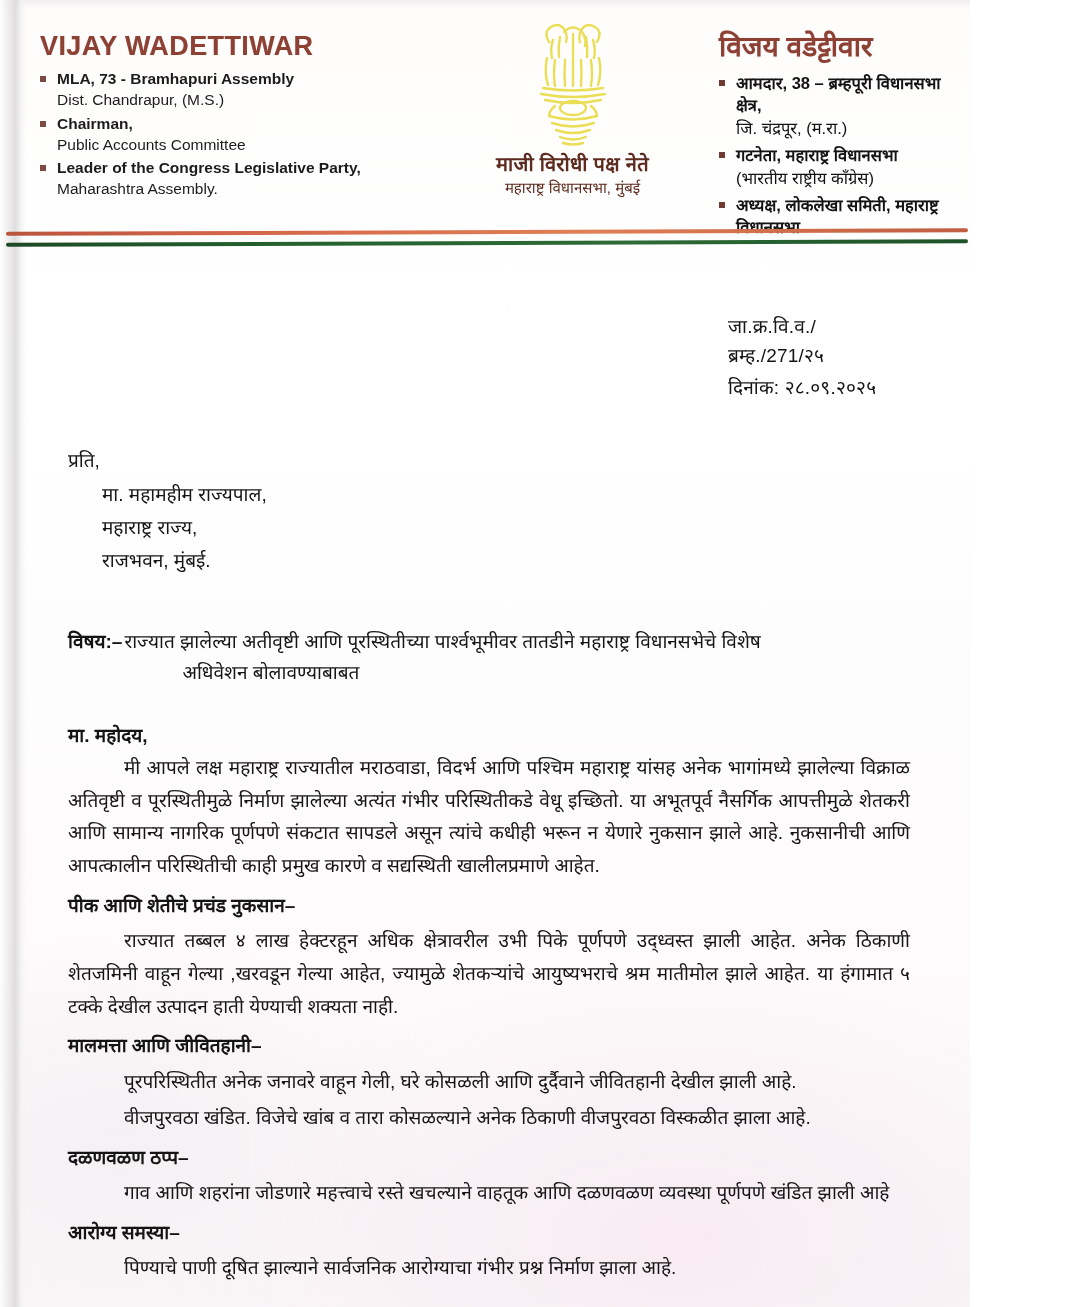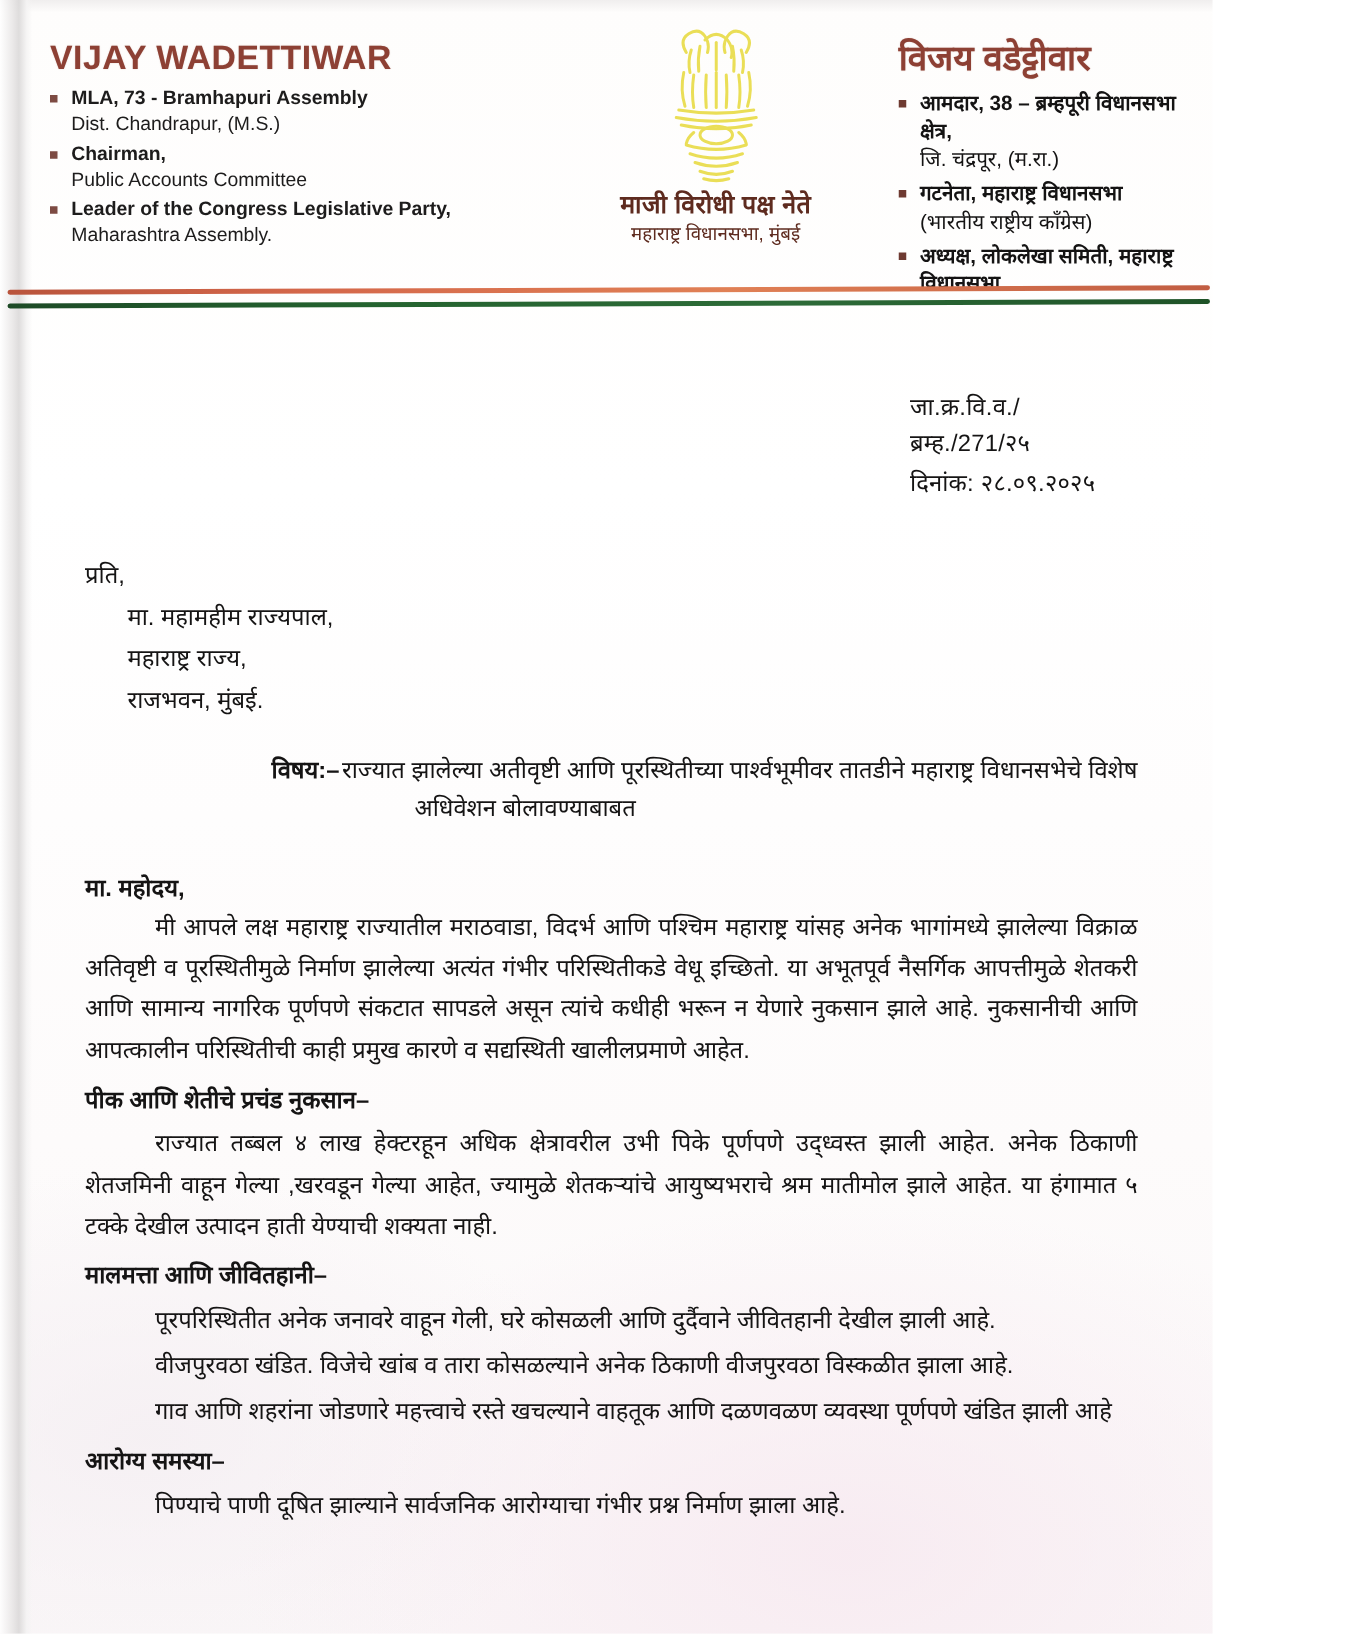--- a/index.html
+++ b/index.html
@@ -178,25 +178,24 @@
   .refblock .line2 { margin-top: 2px; }
 
   .to-block {
     margin-top: 42px;
     line-height: 1.75;
     font-size: 19px;
   }
   .to-indent { padding-left: 34px; }
 
   .subject {
-    margin-top: 25px;
+    margin-top: 50px;
     display: flex;
     font-size: 19px;
     line-height: 1.6;
-    justify-content: flex-end;
   }
   .subject-label {
     font-weight: bold;
     white-space: nowrap;
     flex: 0 0 auto;
   }
   .subject-text {
     text-align: justify;
     padding-left: 2px;
   }
@@ -349,19 +348,20 @@
     <p class="para">मी आपले लक्ष महाराष्ट्र राज्यातील मराठवाडा, विदर्भ आणि पश्चिम महाराष्ट्र यांसह अनेक भागांमध्ये झालेल्या विक्राळ अतिवृष्टी व पूरस्थितीमुळे निर्माण झालेल्या अत्यंत गंभीर परिस्थितीकडे वेधू इच्छितो. या अभूतपूर्व नैसर्गिक आपत्तीमुळे शेतकरी आणि सामान्य नागरिक पूर्णपणे संकटात सापडले असून त्यांचे कधीही भरून न येणारे नुकसान झाले आहे. नुकसानीची आणि आपत्कालीन परिस्थितीची काही प्रमुख कारणे व सद्यस्थिती खालीलप्रमाणे आहेत.</p>
 
     <h3 class="sec-head">पीक आणि शेतीचे प्रचंड नुकसान–</h3>
     <p class="para">राज्यात तब्बल ४ लाख हेक्टरहून अधिक क्षेत्रावरील उभी पिके पूर्णपणे उद्ध्वस्त झाली आहेत. अनेक ठिकाणी शेतजमिनी वाहून गेल्या ,खरवडून गेल्या आहेत, ज्यामुळे शेतकऱ्यांचे आयुष्यभराचे श्रम मातीमोल झाले आहेत. या हंगामात ५ टक्के देखील उत्पादन हाती येण्याची शक्यता नाही.</p>
 
     <h3 class="sec-head">मालमत्ता आणि जीवितहानी–</h3>
     <p class="para">पूरपरिस्थितीत अनेक जनावरे वाहून गेली, घरे कोसळली आणि दुर्दैवाने जीवितहानी देखील झाली आहे.</p>
 
     <p class="para">वीजपुरवठा खंडित. विजेचे खांब व तारा कोसळल्याने अनेक ठिकाणी वीजपुरवठा विस्कळीत झाला आहे.</p>
 
+    <h3 class="sec-head">दळणवळण ठप्प–</h3>
     <p class="para tight">गाव आणि शहरांना जोडणारे महत्त्वाचे रस्ते खचल्याने वाहतूक आणि दळणवळण व्यवस्था पूर्णपणे खंडित झाली आहे</p>
 
     <h3 class="sec-head">आरोग्य समस्या–</h3>
     <p class="para">पिण्याचे पाणी दूषित झाल्याने सार्वजनिक आरोग्याचा गंभीर प्रश्न निर्माण झाला आहे.</p>
 
   </div>
 </div>
 
 </body></html>

